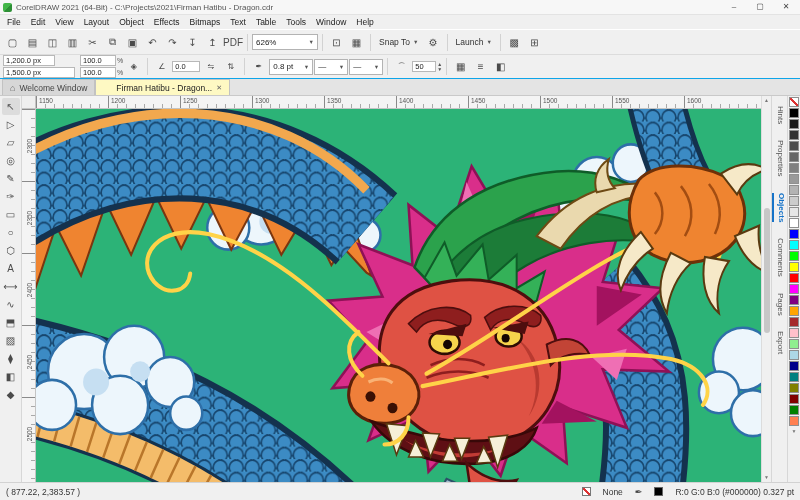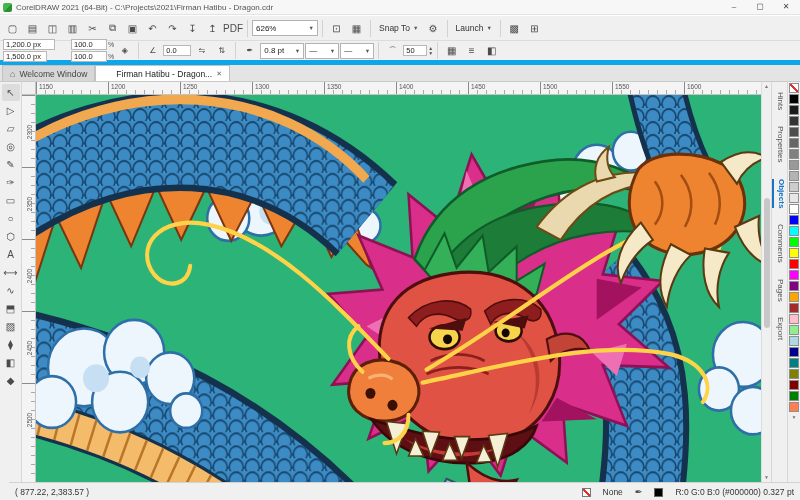--- a/index.html
+++ b/index.html
@@ -12,36 +12,36 @@
   .title-text{font-size:8px;color:#555;white-space:nowrap;overflow:hidden;flex:1;}
   .win-btn{width:22px;height:14px;font-size:8px;line-height:14px;text-align:center;color:#444;}
 
   
   .menubar{height:14px;display:flex;align-items:center;padding-left:2px;background:#f0f0f0;flex:0 0 auto;}
   .menu-item{font-size:8.5px;padding:0 5px;color:#222;}
 
   
   .toolbar,.propbar{display:flex;align-items:center;padding:0 3px;gap:1px;background:#f0f0f0;flex:0 0 auto;}
   .toolbar{height:26px;border-top:1px solid #fff;border-bottom:1px solid #dcdcdc;}
-  .propbar{height:24px;border-bottom:5px solid #0ea5e9;}
+  .propbar{height:24px;border-bottom:1px solid #0ea5e9;}
   .tb-btn{min-width:19px;height:19px;display:flex;align-items:center;justify-content:center;font-size:10px;color:#4b4b4b;border-radius:2px;}
   .tb-btn.small{font-size:8px;}
   .tb-sep{width:1px;height:17px;background:#d2d2d2;margin:0 3px;flex:0 0 auto;}
   .tb-select{height:16px;background:#fff;border:1px solid #b3b3b3;font-size:8px;display:flex;align-items:center;padding:0 3px;gap:5px;color:#222;}
   .caret{font-size:5.5px;color:#555;}
   .tb-label-btn{height:18px;display:flex;align-items:center;gap:3px;font-size:8.5px;padding:0 4px;color:#333;}
   .pb-input{height:11px;background:#fff;border:1px solid #b8b8b8;font-size:7.5px;padding:0 2px;display:flex;align-items:center;color:#222;}
   .stack{display:flex;flex-direction:column;gap:1px;}
   .pct{font-size:7px;color:#555;line-height:11px;}
   .spin{display:flex;flex-direction:column;font-size:5px;color:#555;line-height:5px;}
 
   
   .doctabs{height:17px;background:#e4e4e4;display:flex;align-items:flex-end;padding-left:2px;border-bottom:1px solid #c9c9c9;flex:0 0 auto;}
   .doctab{height:16px;display:flex;align-items:center;gap:4px;padding:0 7px;font-size:8.5px;background:#d7d7d7;border:1px solid #c2c2c2;border-bottom:none;color:#444;}
-  .doctab.active{background:#ffffff;color:#222;padding-left:20px;}
+  .doctab.active{background:#fef9c3;color:#222;padding-left:20px;}
   .tab-close{font-size:7px;color:#666;}
   .tab-home{font-size:9px;color:#555;}
 
   
   .main{flex:1;display:flex;min-height:0;}
   .toolbox{width:22px;background:#f0f0f0;border-right:1px solid #d7d7d7;display:flex;flex-direction:column;align-items:center;padding-top:2px;gap:1px;flex:0 0 auto;}
   .tool{width:18px;height:17px;display:flex;align-items:center;justify-content:center;font-size:10px;color:#4b4b4b;border-radius:2px;}
   .tool.active{background:#dcdcdc;}
   .center{flex:1;display:flex;flex-direction:column;min-width:0;}
   .ruler-row{height:13px;display:flex;flex:0 0 auto;}
@@ -71,39 +71,53 @@
   
   .dockers{width:16px;background:#f0f0f0;border-left:1px solid #d7d7d7;display:flex;flex-direction:column;align-items:center;padding-top:10px;gap:16px;flex:0 0 auto;}
   .docker-tab{writing-mode:vertical-rl;font-size:8px;color:#555;line-height:14px;}
   .docker-tab.active{color:#1673c8;font-weight:bold;border-left:2px solid #1673c8;}
   .palette{width:13px;background:#f0f0f0;border-left:1px solid #d7d7d7;display:flex;flex-direction:column;align-items:center;padding-top:1px;flex:0 0 auto;}
   .swatch{width:10px;height:10px;border:1px solid #8f8f8f;margin-bottom:1px;flex:0 0 auto;background:#fff;}
   .swatch-none{background:linear-gradient(45deg,transparent 43%,#d33 43% 57%,transparent 57%),#fff;}
   .pal-arrow{font-size:5px;color:#777;margin-top:1px;}
 
   
-  .statusbar{height:18px;background:#f0f0f0;border-top:1px solid #d2d2d2;display:flex;align-items:center;font-size:8.5px;padding:0 6px;gap:10px;flex:0 0 auto;color:#333;margin-left:9px;}
-  .sb-right{margin-left:auto;display:flex;align-items:flex-end;gap:12px;}
+  .statusbar{height:18px;background:#f0f0f0;border-top:1px solid #d2d2d2;display:flex;align-items:center;font-size:8.5px;padding:0 6px;gap:10px;flex:0 0 auto;color:#333;}
+  .sb-right{margin-left:auto;display:flex;align-items:center;gap:12px;}
   .sb-fill-icon{width:9px;height:9px;border:1px solid #777;background:linear-gradient(45deg,transparent 42%,#d33 42% 58%,transparent 58%),#fff;}
   .sb-pen-icon{font-size:9px;color:#444;}
   .sb-swatch{width:9px;height:9px;border:1px solid #666;}
 </style>
 </head>
 <body>
 
 <div class="app">
 
   <div class="titlebar">
     <div class="app-icon"></div>
     <div class="title-text">CorelDRAW 2021 (64-Bit) - C:\Projects\2021\Firman Hatibu - Dragon.cdr</div>
     <div class="win-btn">–</div>
     <div class="win-btn">▢</div>
     <div class="win-btn">✕</div>
   </div>
 
+  <div class="menubar">
+      <span class="menu-item">File</span>
+      <span class="menu-item">Edit</span>
+      <span class="menu-item">View</span>
+      <span class="menu-item">Layout</span>
+      <span class="menu-item">Object</span>
+      <span class="menu-item">Effects</span>
+      <span class="menu-item">Bitmaps</span>
+      <span class="menu-item">Text</span>
+      <span class="menu-item">Table</span>
+      <span class="menu-item">Tools</span>
+      <span class="menu-item">Window</span>
+      <span class="menu-item">Help</span>
+    </div>
 
   <div class="toolbar">
     <span style="display:flex;gap:1px">
         <div class="tb-btn">▢</div>
         <div class="tb-btn">▤</div>
         <div class="tb-btn">◫</div>
         <div class="tb-btn">▥</div>
         <div class="tb-btn">✂</div>
         <div class="tb-btn">⧉</div>
         <div class="tb-btn">▣</div>
@@ -137,23 +151,23 @@
     <div class="tb-sep"></div>
     <span style="display:flex;gap:1px">
         <div class="tb-btn">▩</div>
         <div class="tb-btn">⊞</div>
       </span>
   </div>
 
   <div class="propbar">
     <div class="stack">
       <div class="pb-input" style="width:52px">1,200.0 px</div>
-      <div class="pb-input" style="width:44px">1,500.0 px</div>
-    </div>
-    <div class="stack" style="margin-left:15px">
+      <div class="pb-input" style="width:72px">1,500.0 px</div>
+    </div>
+    <div class="stack" style="margin-left:4px">
       <div class="pb-input" style="width:36px">100.0</div>
       <div class="pb-input" style="width:36px">100.0</div>
     </div>
     <div class="stack">
       <span class="pct">%</span>
       <span class="pct">%</span>
     </div>
     <div class="tb-btn small">◈</div>
     <div class="tb-sep"></div>
     <div class="tb-btn small">∠</div>

